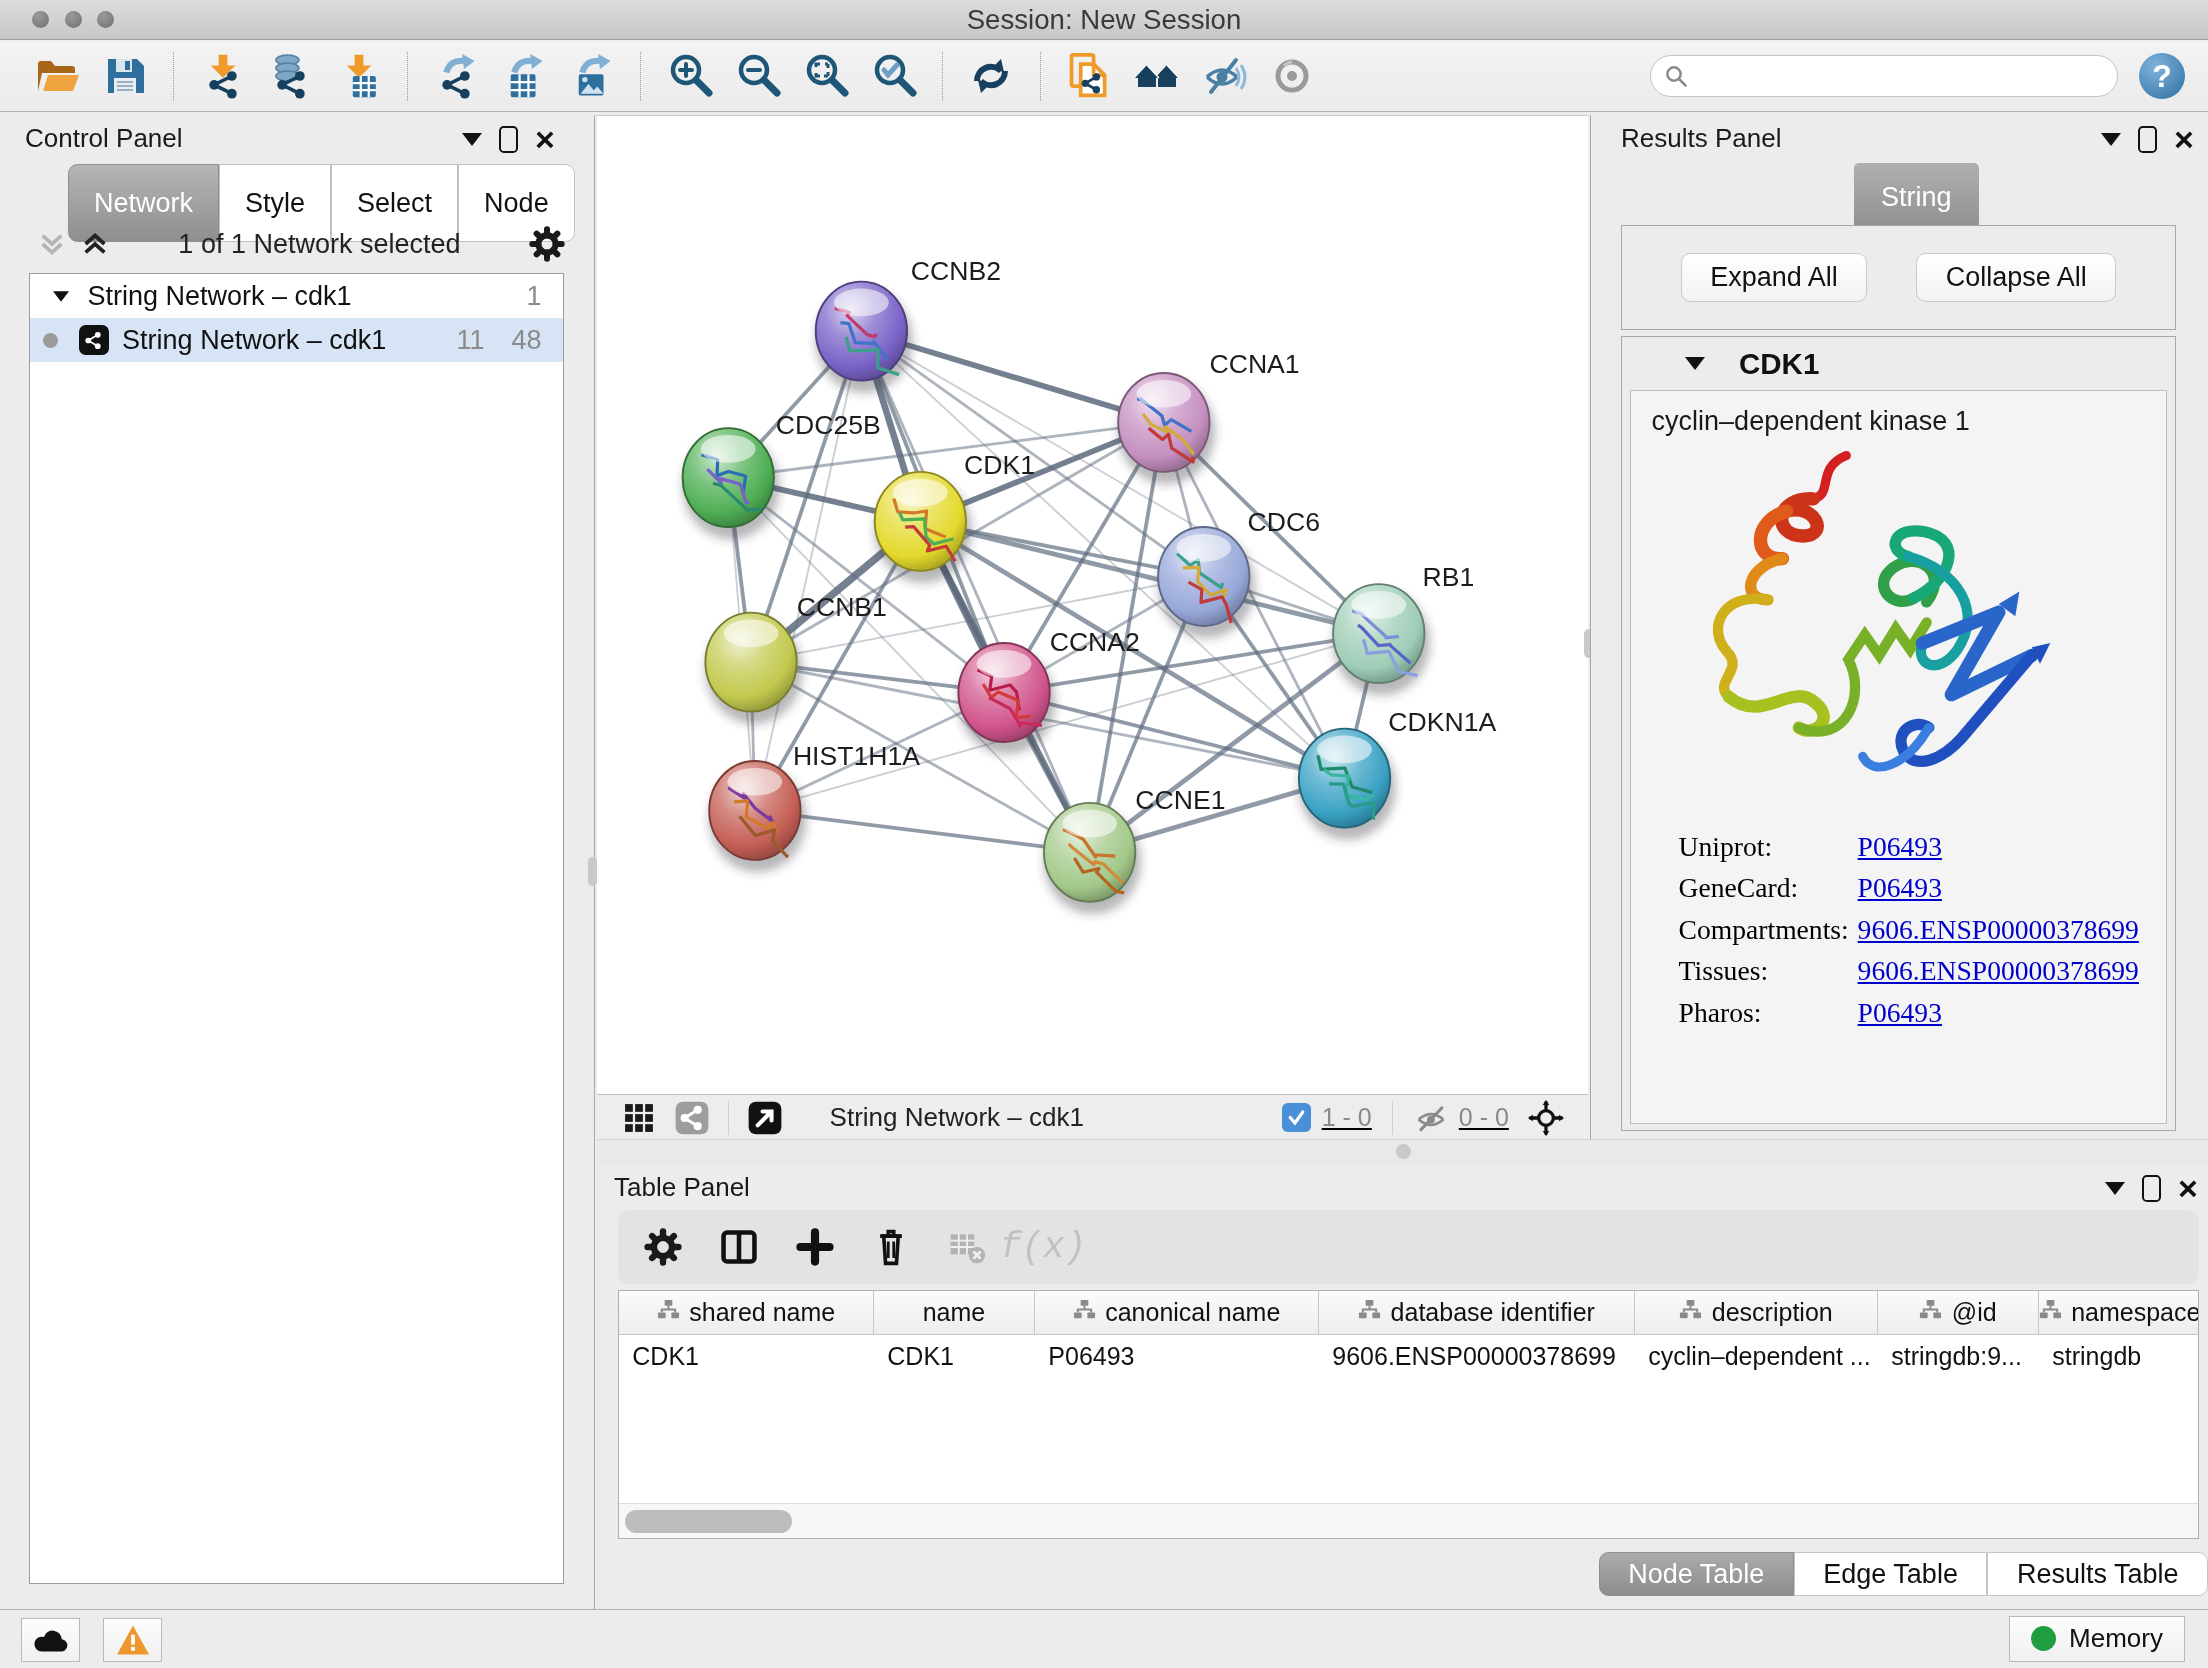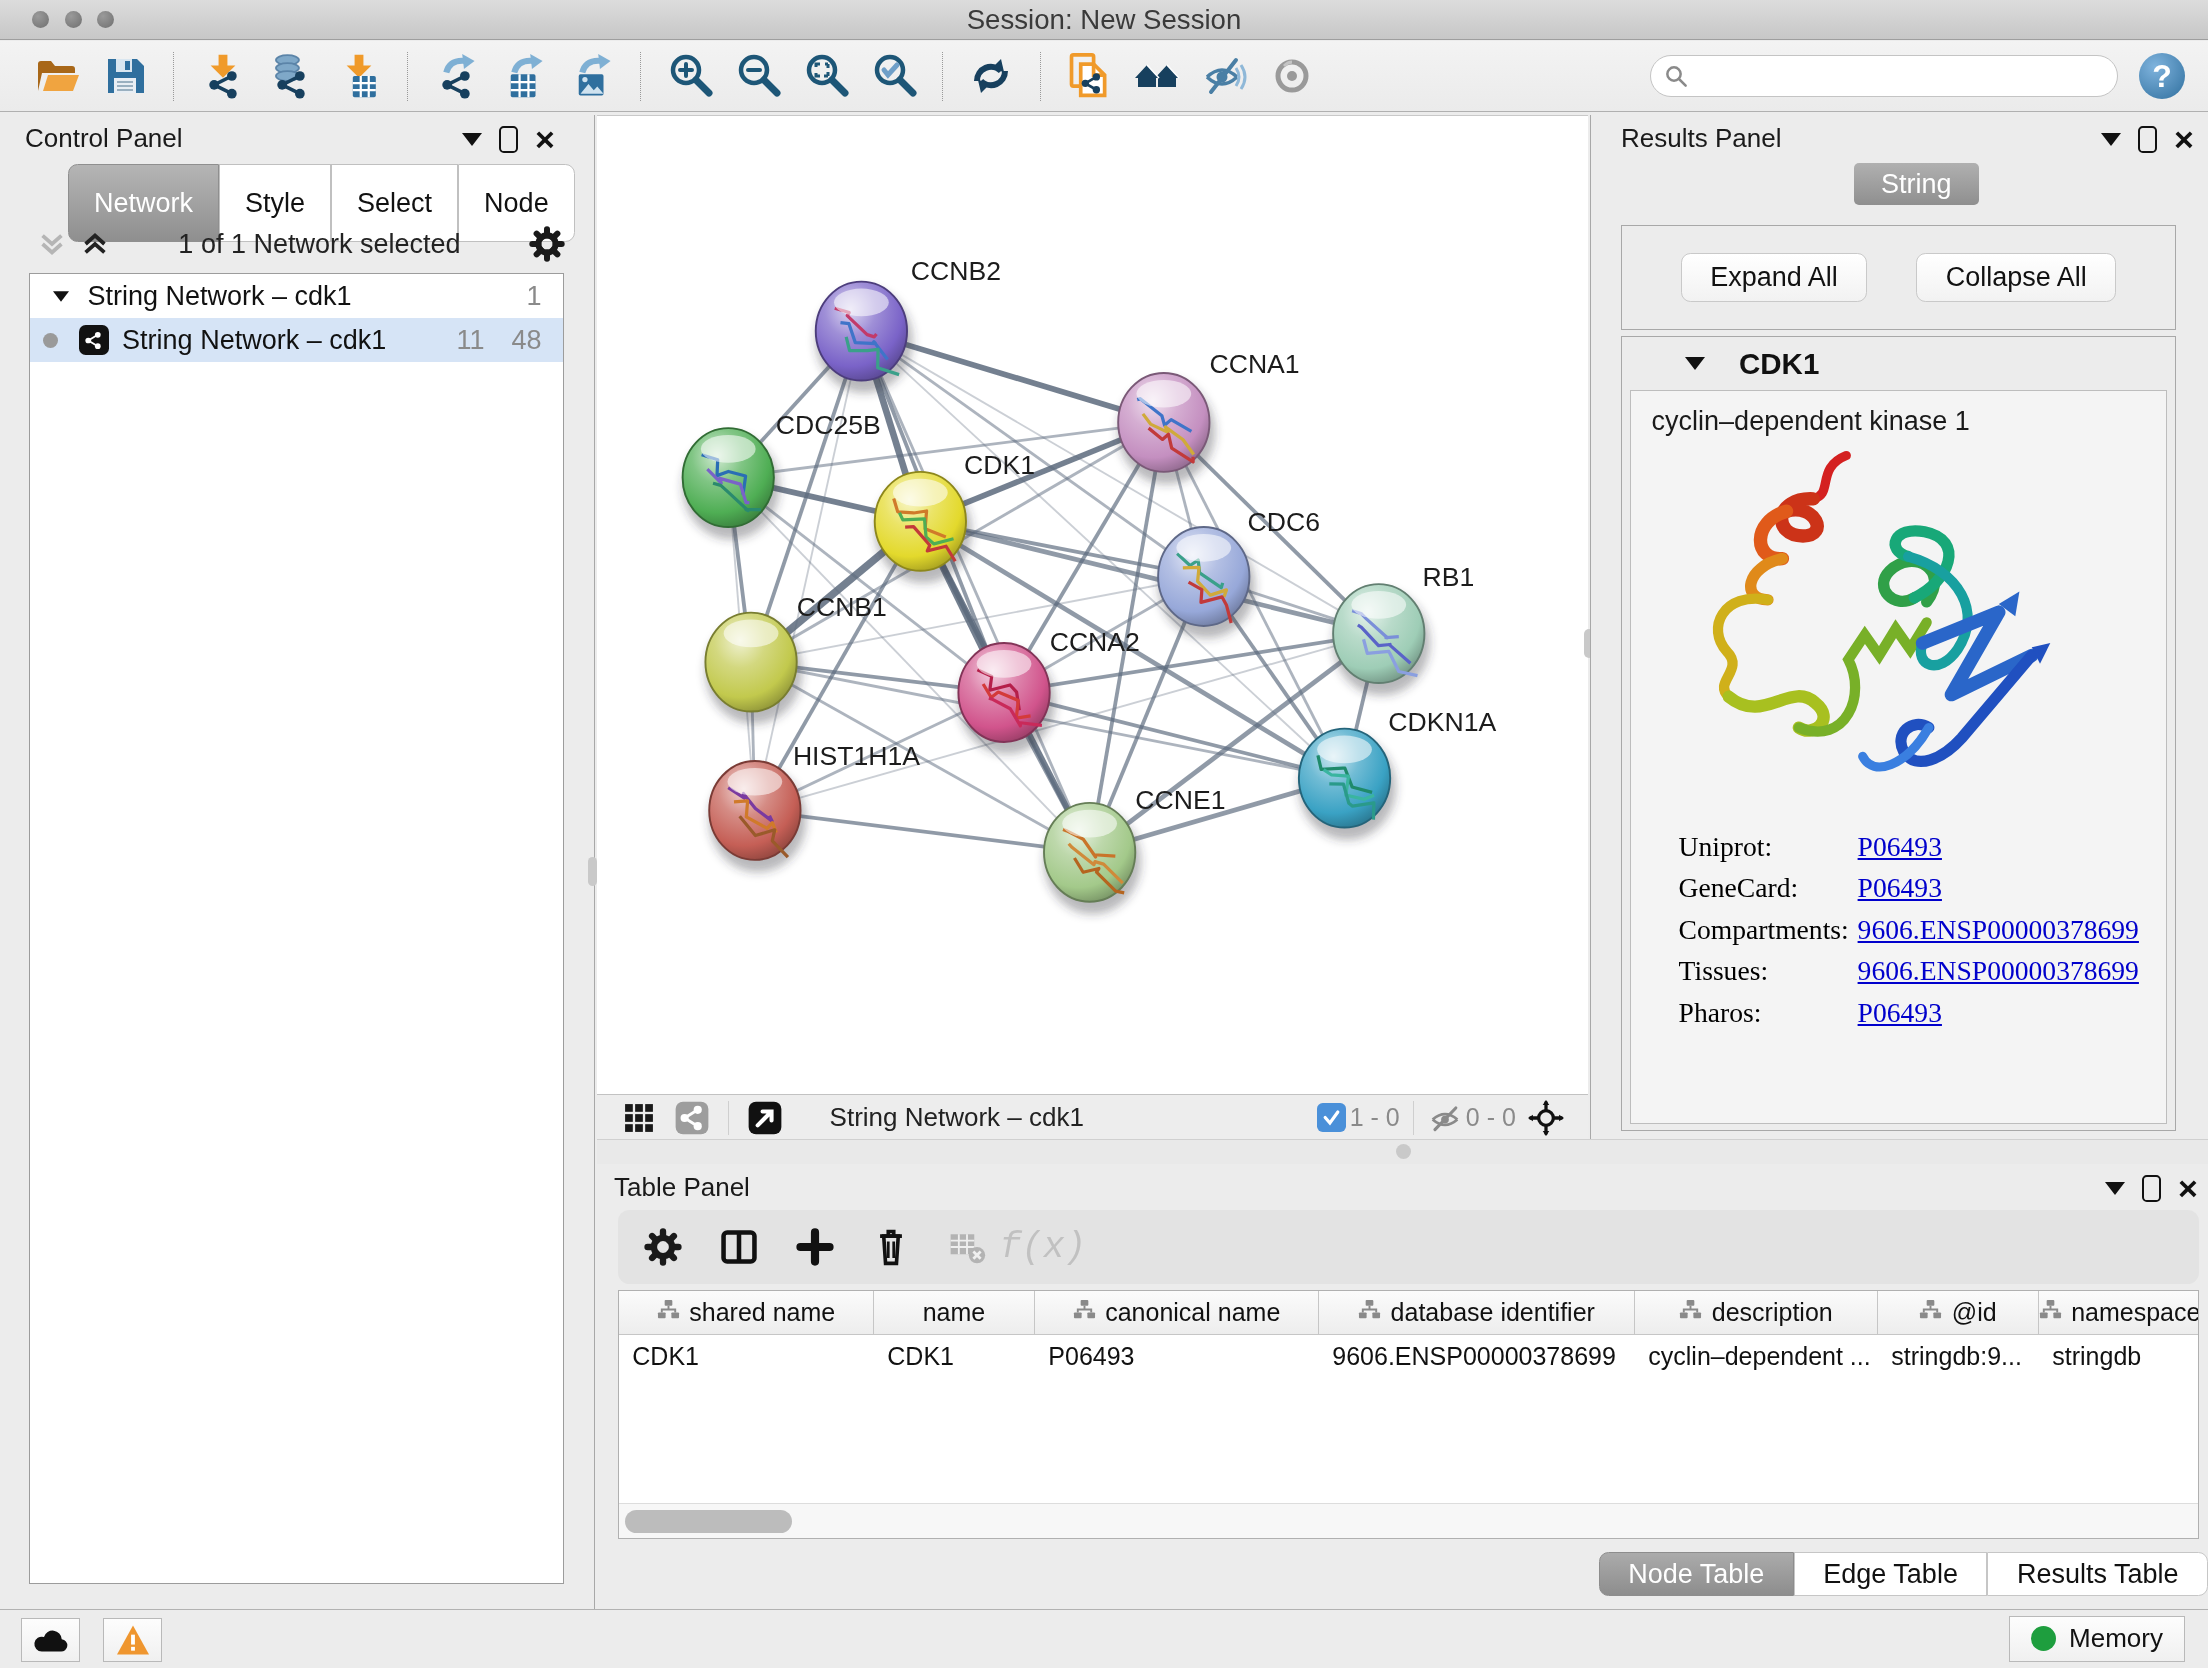--- a/index.html
+++ b/index.html
@@ -39,28 +39,28 @@
   .trow.selected{background:#d6e4f6;}
   .tcount{color:#8a8a8a;margin-left:auto;}
   .appicon{width:30px;height:30px;border-radius:6.7px;background:#111;display:flex;align-items:center;justify-content:center;}
   
   .canvas-col{position:absolute;left:597px;top:115px;width:991px;height:1024px;}
   .netcanvas{position:absolute;left:0;top:0;width:991px;height:979px;background:#fff;border-top:1px solid #c9c9c9;}
   .nettools{position:absolute;left:0;top:979px;width:100%;height:46px;background:#ededed;border-top:1.9px solid #c2c2c2;display:flex;align-items:center;box-sizing:border-box;padding:0 15px;}
   .ntico{width:38px;height:38px;margin:0 7.6px;display:flex;align-items:center;justify-content:center;cursor:pointer;}
   .ntsep{border-left:1.9px solid #cfcfcf;height:34px;margin:0 9.5px;}
   .nettitle{font-size:26px;color:#222;margin-left:38px;}
-  .ntright{margin-left:auto;display:flex;align-items:center;gap:4px;}
+  .ntright{margin-left:auto;display:flex;align-items:center;gap:11px;text-decoration:underline;}
   .cbx{width:28.5px;height:28.5px;border-radius:5.7px;background:#4a90d9;display:flex;align-items:center;justify-content:center;}
   .cntlabel{font-size:25px;color:#8a8a8a;}
   .splitter{position:absolute;left:597px;top:1139px;width:1611px;height:25px;background:#e9e9e9;border-top:1px solid #d0d0d0;}
   .pill{position:absolute;background:#c9c9c9;border-radius:7.6px;}
   
   .results{position:absolute;left:1590px;top:115px;width:618px;height:1024px;background:#ececec;border-left:1.9px solid #a8a8a8;box-sizing:border-box;}
-  .stringtab{position:absolute;left:263px;top:48px;height:42px;line-height:42px;padding:0 27px;background:linear-gradient(#b0b0b0,#8f8f8f);color:#fff;border-radius:5px;font-size:27px;cursor:pointer;}
+  .stringtab{position:absolute;left:263px;top:48px;height:42px;line-height:42px;padding:13px 27px;background:linear-gradient(#b0b0b0,#8f8f8f);color:#fff;border-radius:5px;font-size:27px;cursor:pointer;}
   .rbox{position:absolute;left:30px;width:555px;border:1.9px solid #a8a8a8;box-sizing:border-box;background:#ececec;}
   .btn{background:linear-gradient(#ffffff,#f2f2f2);border:1.9px solid #c9c9c9;border-radius:9.5px;font-size:27px;color:#111;padding:7.6px 28.5px;cursor:pointer;font-family:"Liberation Sans",sans-serif;}
   .generow{display:flex;align-items:center;gap:34px;padding:9.5px 0 9.5px 63px;}
   .genename{font-size:29.5px;font-weight:bold;color:#111;}
   .genebody{margin:0 7.6px 7.6px 7.6px;background:#f4f4f4;border:1px solid #bdbdbd;height:732px;position:relative;}
   .genedesc{font-size:27px;color:#1a1a1a;padding:15px 0 0 21px;}
   .xlinks{position:absolute;left:27px;top:430px;font-family:"Liberation Serif",serif;}
   .xl-title{font-size:29.5px;font-weight:bold;color:#000;margin-bottom:11.4px;}
   .xlrow{display:flex;font-size:27.6px;margin:9.5px 0 9.5px 21px;}
   .xlrow .xl-label{width:179px;color:#000;}

